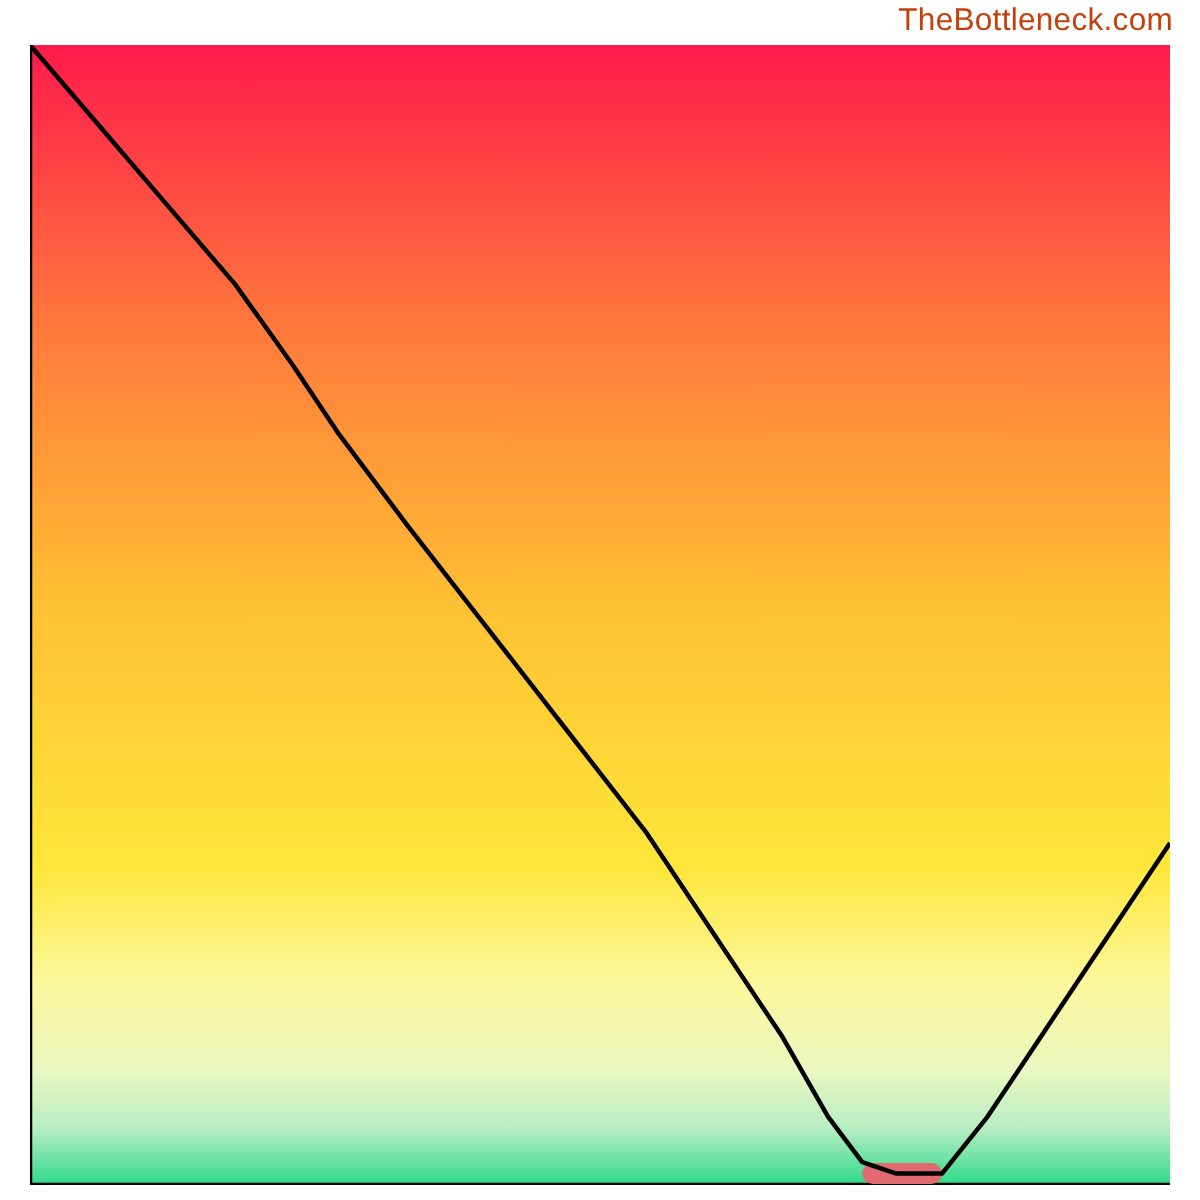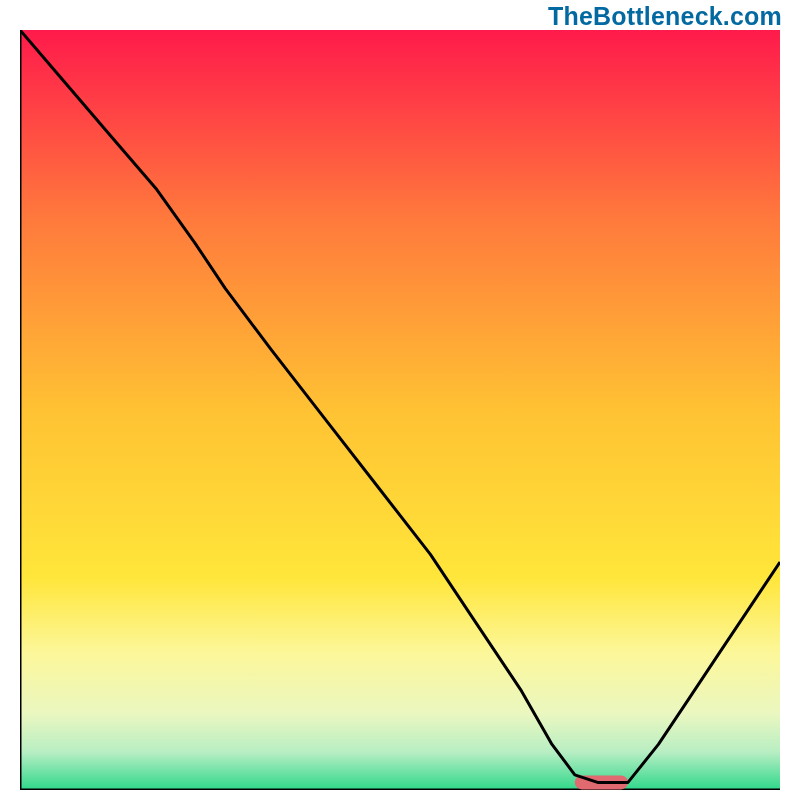--- a/index.html
+++ b/index.html
@@ -7,23 +7,23 @@
     padding: 0;
     width: 800px;
     height: 800px;
     background: #ffffff;
     font-family: Arial, Helvetica, sans-serif;
   }
   .watermark {
     position: absolute;
     top: 2px;
     right: 18px;
-    font-size: 25px;
-    font-weight: 700;
-    color: #0369a1;
+    font-size: 21px;
+    font-weight: 400;
+    color: #c2410c;
     letter-spacing: 0.2px;
   }
   .plot {
     position: absolute;
     left: 20px;
     top: 30px;
     width: 760px;
     height: 760px;
   }
   .plot svg {

